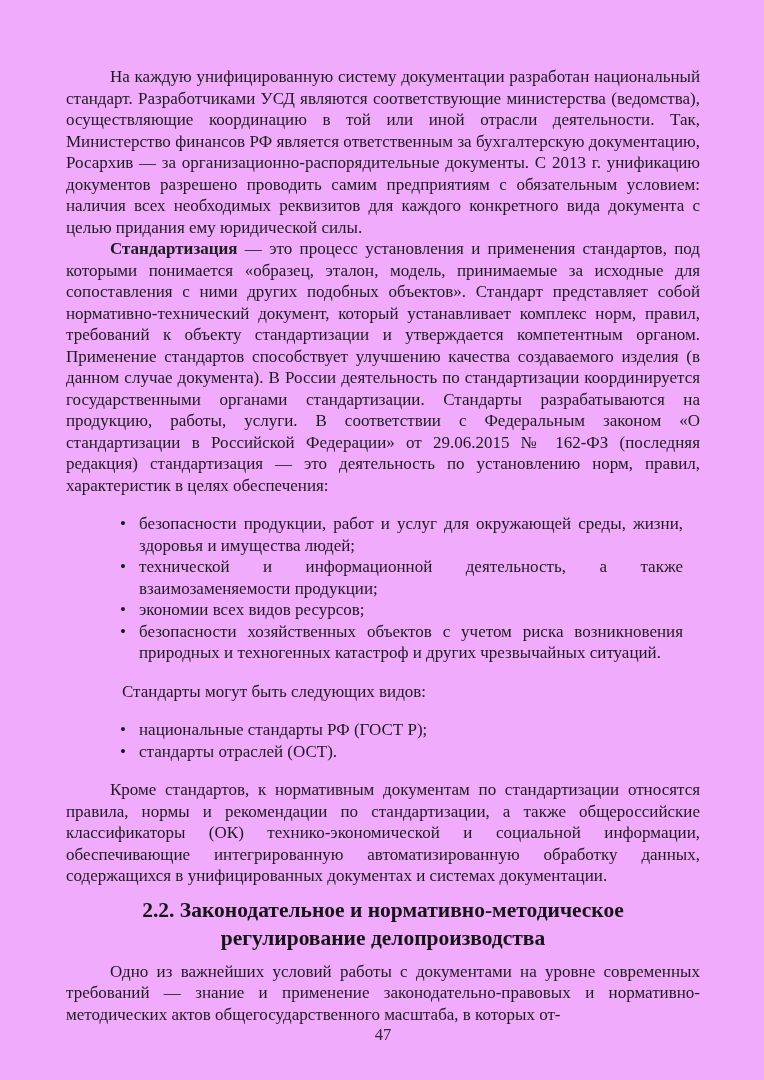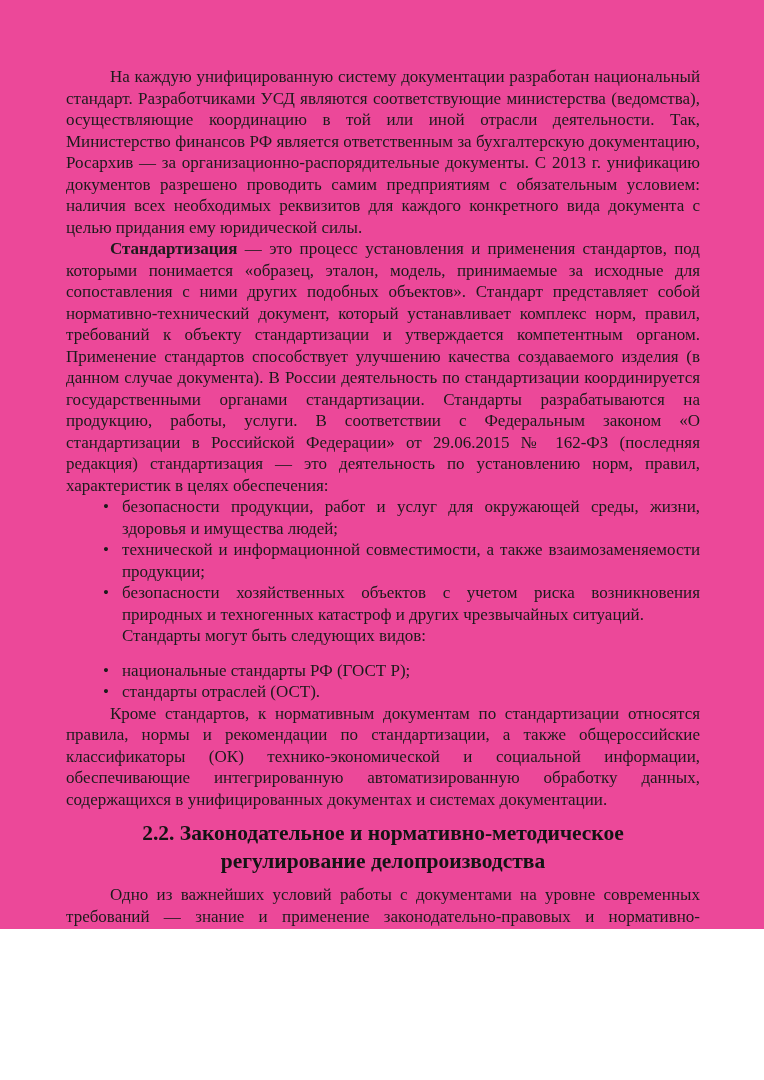--- a/index.html
+++ b/index.html
@@ -3,22 +3,22 @@
 <meta charset="utf-8">
 <style>
   html, body {
     margin: 0;
     padding: 0;
     background: #ffffff;
   }
   .page {
     position: relative;
     width: 764px;
-    height: 929px;
-    background: #ec4899;
+    height: 1080px;
+    background: #f0abfc;
     box-sizing: border-box;
     padding: 66px 64px 0 66px;
     font-family: "Liberation Serif", "DejaVu Serif", serif;
     color: #1b1b1b;
     overflow: hidden;
   }
   p.body {
     margin: 0;
     font-size: 17px;
     line-height: 21.5px;
@@ -26,21 +26,21 @@
     text-justify: inter-word;
   }
   p.indent {
     text-indent: 44px;
   }
   .term {
     font-weight: bold;
     margin-top: 8px;
   }
   ul.bullets {
-    margin: 0;
+    margin: 17px;
     padding: 0 0 0 56px;
     list-style: none;
   }
   ul.bullets li {
     position: relative;
     font-size: 17px;
     line-height: 21.5px;
     text-align: justify;
     text-justify: inter-word;
   }
@@ -82,21 +82,22 @@
 <body>
 
 <div class="page">
 
   <p class="body indent">На каждую унифицированную систему документации разработан национальный стандарт. Разработчиками УСД являются соответствующие министерства (ведомства), осуществляющие координацию в той или иной отрасли деятельности. Так, Министерство финансов РФ является ответственным за бухгалтерскую документацию, Росархив — за организационно-распорядительные документы. С 2013 г. унификацию документов разрешено проводить самим предприятиям с обязательным условием: наличия всех необходимых реквизитов для каждого конкретного вида документа с целью придания ему юридической силы.</p>
 
   <p class="body indent"><span class="term">Стандартизация</span><span> — это процесс установления и применения стандартов, под которыми понимается «образец, эталон, модель, принимаемые за исходные для сопоставления с ними других подобных объектов». Стандарт представляет собой нормативно-технический документ, который устанавливает комплекс норм, правил, требований к объекту стандартизации и утверждается компетентным органом. Применение стандартов способствует улучшению качества создаваемого изделия (в данном случае документа). В России деятельность по стандартизации координируется государственными органами стандартизации. Стандарты разрабатываются на продукцию, работы, услуги. В соответствии с Федеральным законом «О стандартизации в Российской Федерации» от 29.06.2015 № 162-ФЗ (последняя редакция) стандартизация — это деятельность по установлению норм, правил, характеристик в целях обеспечения:</span></p>
 
   <ul class="bullets">
     <li>безопасности продукции, работ и услуг для окружающей среды, жизни, здоровья и имущества людей;</li>
-    <li>технической и информационной совместимости, а также взаимозаменяемости продукции;</li>
+    <li>технической и информационной деятельность, а также взаимозаменяемости продукции;</li>
+    <li>экономии всех видов ресурсов;</li>
     <li>безопасности хозяйственных объектов с учетом риска возникновения природных и техногенных катастроф и других чрезвычайных ситуаций.</li>
   </ul>
 
   <p class="lead-line">Стандарты могут быть следующих видов:</p>
 
   <ul class="bullets">
     <li>национальные стандарты РФ (ГОСТ Р);</li>
     <li>стандарты отраслей (ОСТ).</li>
   </ul>
 

